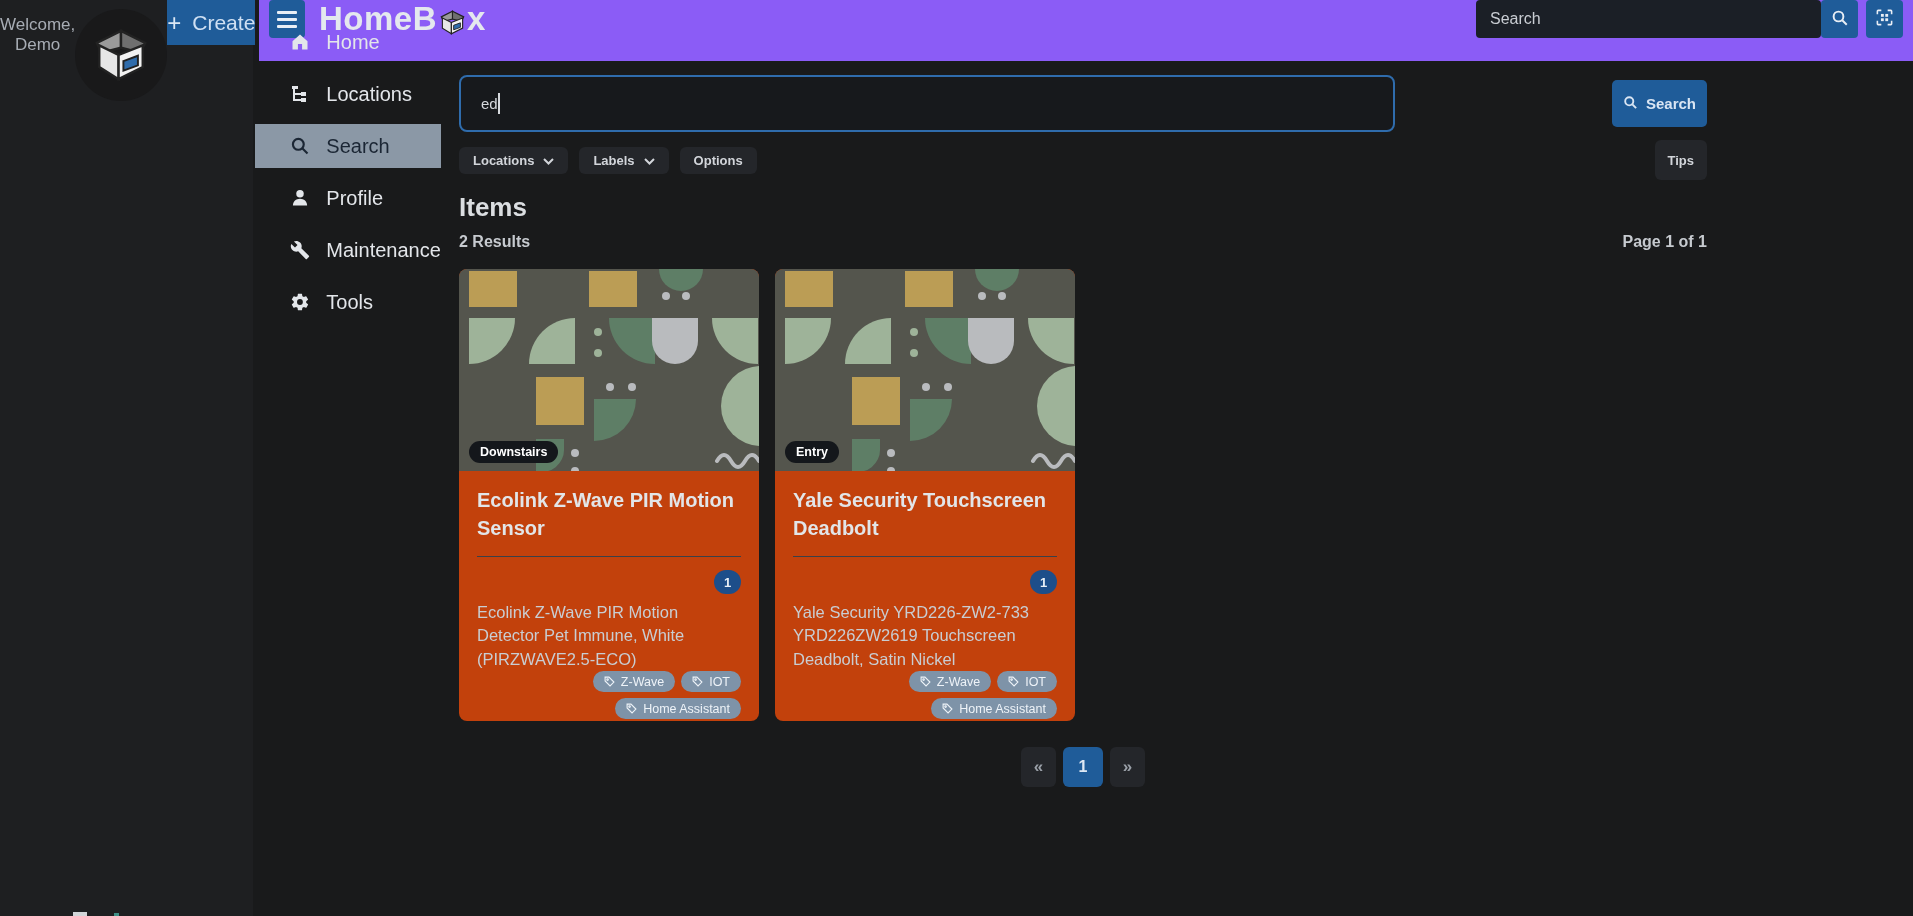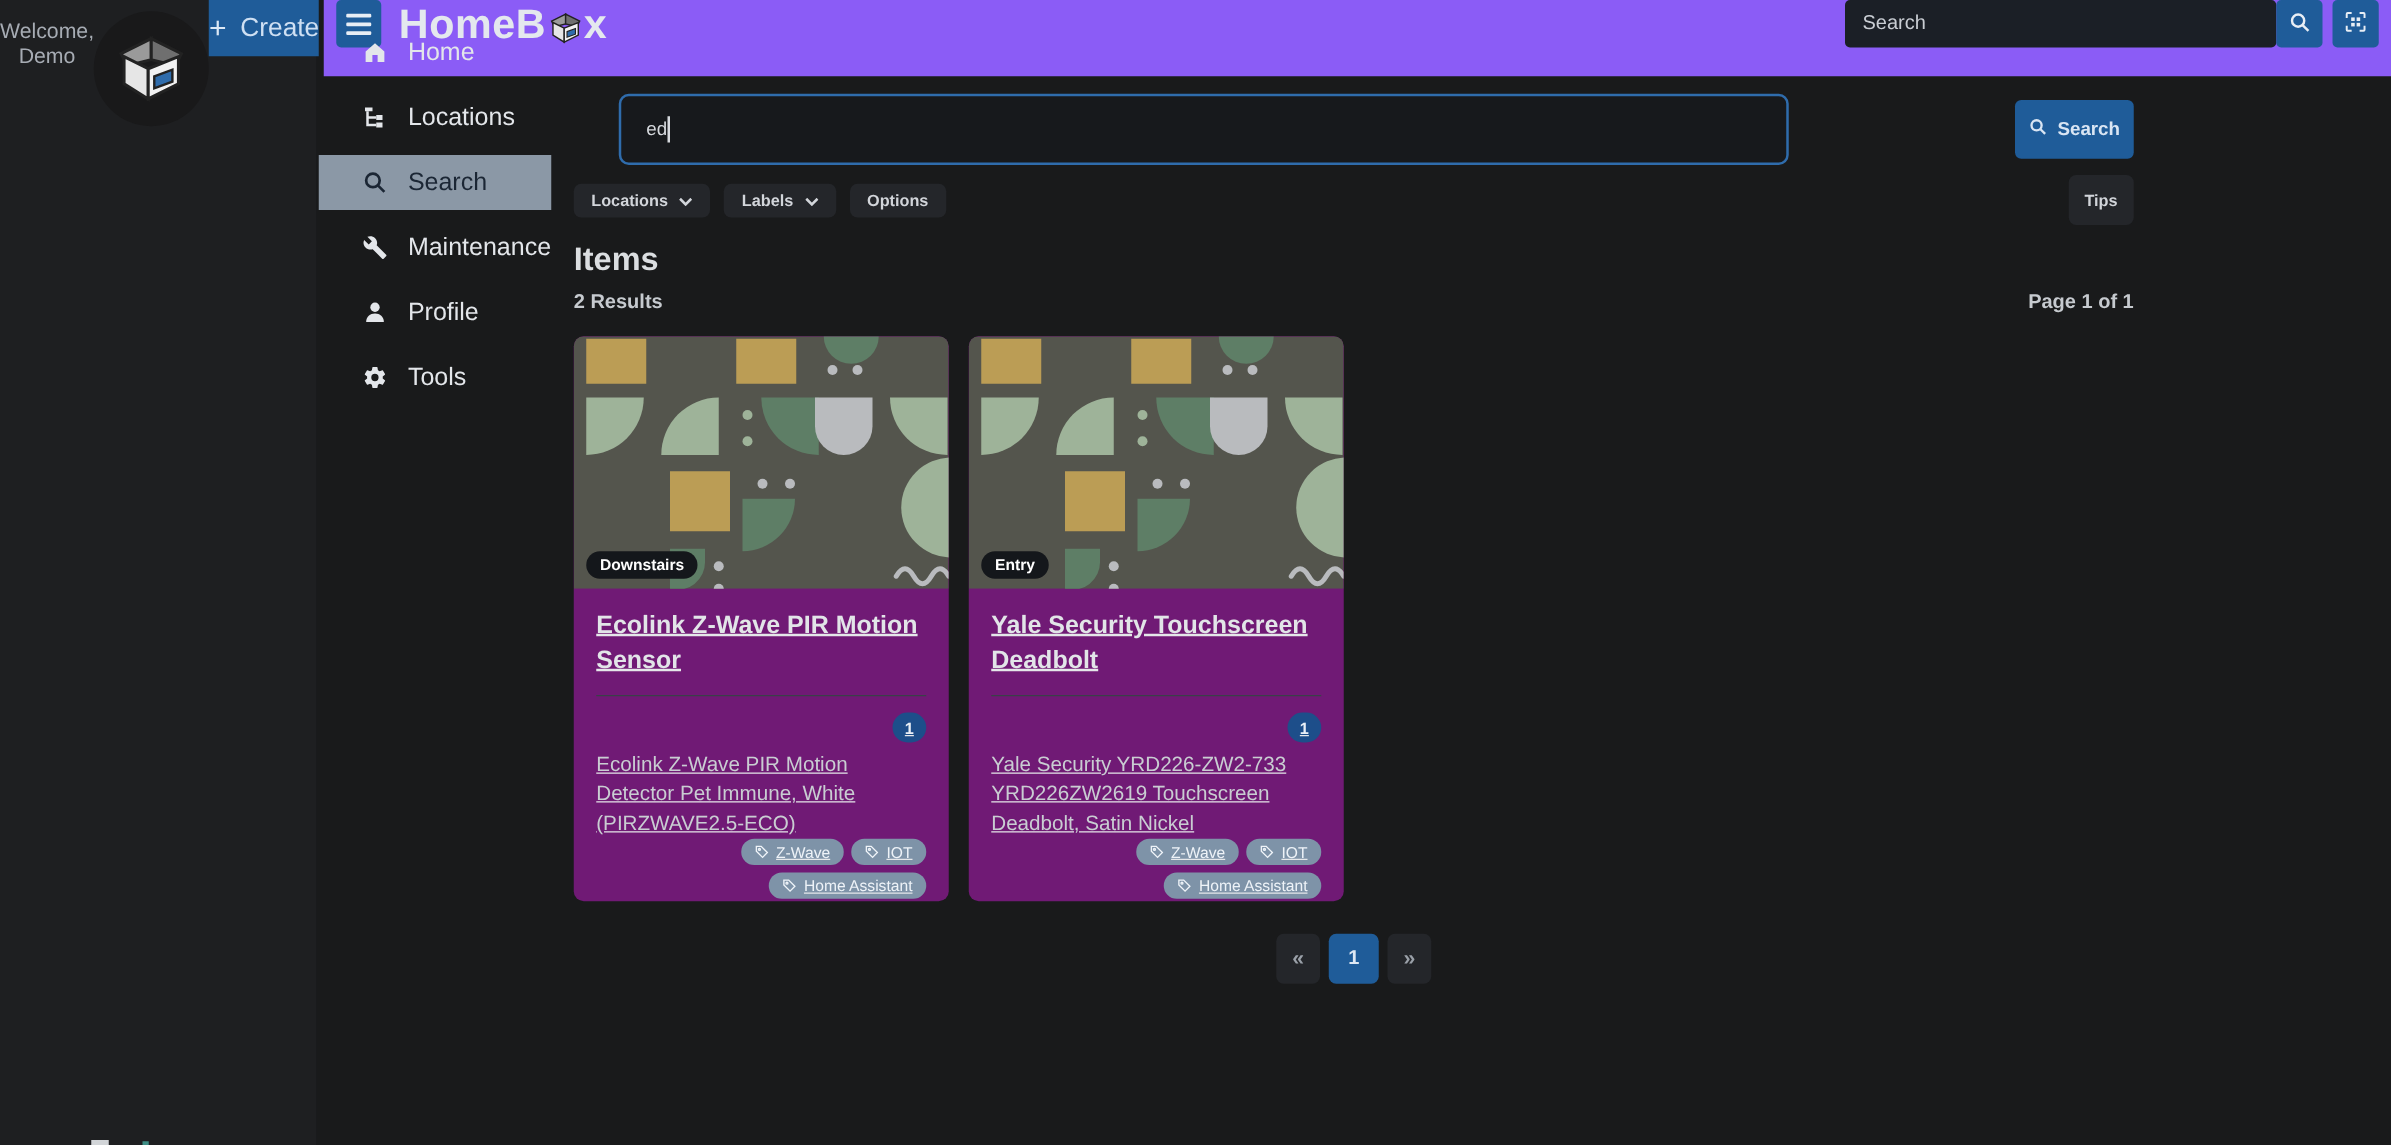--- a/index.html
+++ b/index.html
@@ -67,21 +67,21 @@
     display:flex; align-items:center; justify-content:center; cursor:pointer;
   }
   .nav-icon-btn + .nav-icon-btn { margin-left:8px; }
   .nav-icon-btn:first-of-type { margin-left:11px; }
 
   .content { flex:1; overflow:hidden; padding-top:14px; }
   .container { width:1248px; margin:0 auto; }
 
   
   .search-row { display:flex; align-items:center; justify-content:space-between; }
-  .big-search-wrap { position:relative; width:936px;margin-left:36px; }
+  .big-search-wrap { position:relative; width:936px; }
   .big-search-input {
     width:100%; height:57px; background:#17191c; border:2px solid #2f6cac; border-radius:8px;
     color:#d6d9dd; font-size:15px; padding:0 20px; font-family:inherit; outline:none;
   }
   .caret { position:absolute; left:39px; top:18px; width:2px; height:21px; background:#d7dade; }
   .search-go-btn {
     width:95px; height:47px; background:#1f5c99; border:none; border-radius:5px;
     color:#d9e5f3; font-size:15px; font-weight:bold; font-family:inherit; cursor:pointer;
     display:flex; align-items:center; justify-content:center; gap:8px;
   }
@@ -96,22 +96,22 @@
     color:#d2d5da; font-size:13px; font-weight:bold; font-family:inherit; padding:0 13px; cursor:pointer;
   }
 
   .items-heading { margin-top:12px; font-size:26px; font-weight:bold; color:#dbdee1; }
   .results-row { margin-top:10px; display:flex; justify-content:space-between; align-items:center; }
   .results-count, .page-indicator { font-size:16px; font-weight:bold; color:#c6cacf; }
 
   
   .cards { margin-top:18px; display:grid; grid-template-columns:repeat(4,300px); gap:16px; }
   .card {
-    width:300px; height:452px; background:#701a75; border-radius:8px; overflow:hidden;
-    display:flex; flex-direction:column; cursor:pointer;text-decoration:underline;
+    width:300px; height:452px; background:#c2410c; border-radius:8px; overflow:hidden;
+    display:flex; flex-direction:column; cursor:pointer;
   }
   .card-img { position:relative; height:202px; min-height:202px; }
   .card-img svg.art { width:100%; height:100%; display:block; }
   .loc-badge {
     position:absolute; left:10px; bottom:8px; background:#14171b; color:#fff;
     font-size:12.5px; font-weight:bold; padding:4px 11px; border-radius:13px;
   }
   .card-body { flex:1; padding:16px 18px 14px; display:flex; flex-direction:column; }
   .card-title { font-size:20px; font-weight:bold; color:#e2e5e8; line-height:1.38; min-height:56px; }
   .card-divider { border:none; border-top:1px solid #3a4048; margin-top:13px; }
@@ -219,33 +219,33 @@
         <svg width="20" height="20" viewBox="0 0 24 24" stroke-width="2.6">
             <circle cx="10" cy="10" r="6.5"></circle>
             <path d="M15 15 L21 21"></path>
           </svg>
       </span>
       <span>Search</span>
     </div>
     <div class="nav-item">
       <span class="icn fillicn">
         <svg width="20" height="20" viewBox="0 0 24 24">
-            <path d="M22.7 19l-9.1-9.1c.9-2.3.4-5-1.5-6.9-2-2-5-2.4-7.4-1.3L9 6 6 9 1.6 4.7C.4 7.1.9 10.1 2.9 12.1c1.9 1.9 4.6 2.4 6.9 1.5l9.1 9.1c.4.4 1 .4 1.4 0l2.3-2.3c.5-.4.5-1.1.1-1.4z"></path>
-          </svg>
-      </span>
-      <span>Maintenance</span>
+            <circle cx="12" cy="7" r="4.5"></circle>
+            <path d="M3.5 21c0-4.7 3.8-8 8.5-8s8.5 3.3 8.5 8z"></path>
+          </svg>
+      </span>
+      <span>Profile</span>
     </div>
     <div class="nav-item">
       <span class="icn fillicn">
         <svg width="20" height="20" viewBox="0 0 24 24">
-            <circle cx="12" cy="7" r="4.5"></circle>
-            <path d="M3.5 21c0-4.7 3.8-8 8.5-8s8.5 3.3 8.5 8z"></path>
-          </svg>
-      </span>
-      <span>Profile</span>
+            <path d="M22.7 19l-9.1-9.1c.9-2.3.4-5-1.5-6.9-2-2-5-2.4-7.4-1.3L9 6 6 9 1.6 4.7C.4 7.1.9 10.1 2.9 12.1c1.9 1.9 4.6 2.4 6.9 1.5l9.1 9.1c.4.4 1 .4 1.4 0l2.3-2.3c.5-.4.5-1.1.1-1.4z"></path>
+          </svg>
+      </span>
+      <span>Maintenance</span>
     </div>
     <div class="nav-item">
       <span class="icn fillicn">
         <svg width="20" height="20" viewBox="0 0 24 24">
             <path d="M19.4 13c.04-.33.06-.66.06-1s-.02-.67-.06-1l2.1-1.65a.5.5 0 0 0 .12-.64l-2-3.46a.5.5 0 0 0-.6-.22l-2.49 1a7.3 7.3 0 0 0-1.73-1l-.38-2.65A.5.5 0 0 0 13.93 2h-4a.5.5 0 0 0-.5.42l-.37 2.65c-.63.26-1.2.6-1.74 1l-2.48-1a.5.5 0 0 0-.61.22l-2 3.46a.5.5 0 0 0 .12.64L4.47 11c-.04.33-.07.66-.07 1s.03.67.07 1l-2.12 1.65a.5.5 0 0 0-.12.64l2 3.46c.14.24.42.34.61.22l2.48-1c.54.4 1.11.74 1.74 1l.37 2.65c.04.24.25.42.5.42h4c.25 0 .46-.18.5-.42l.38-2.65c.62-.26 1.2-.6 1.73-1l2.49 1c.23.09.49 0 .6-.22l2-3.46a.5.5 0 0 0-.12-.64zM11.93 15.5a3.5 3.5 0 1 1 0-7 3.5 3.5 0 0 1 0 7z"></path>
           </svg>
       </span>
       <span>Tools</span>
     </div>
   </nav>

